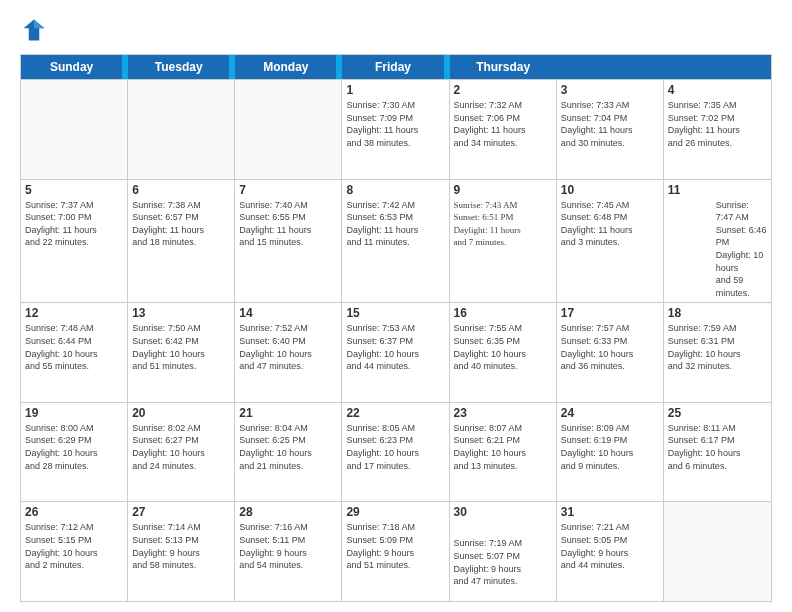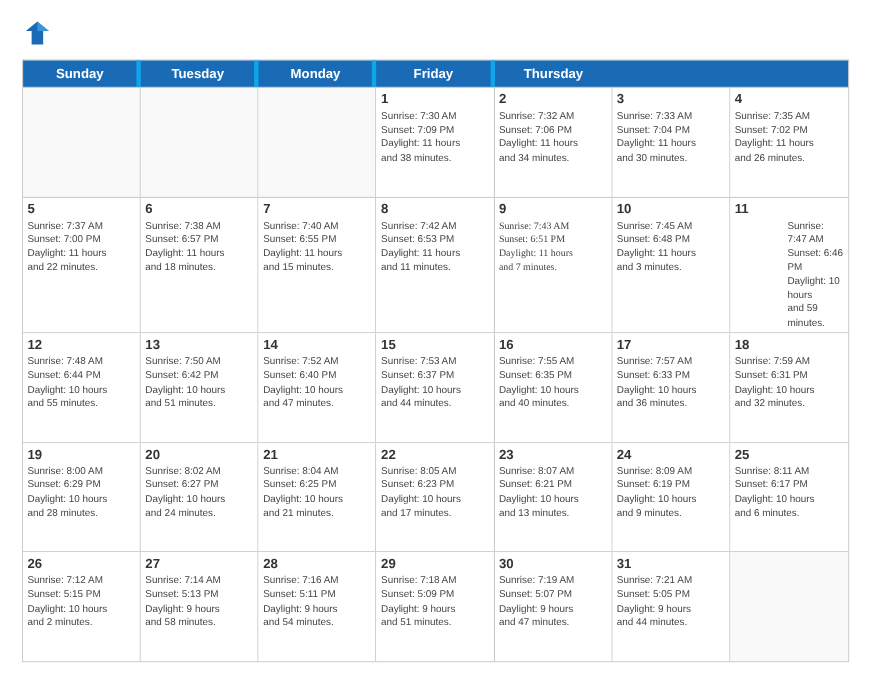--- a/index.html
+++ b/index.html
@@ -55,21 +55,21 @@
       display: grid;
       grid-template-columns: repeat(7, 1fr);
       background: #1a6bb5;
     }
     .cal-header-cell {
       color: #fff;
       font-size: 12px;
       font-weight: bold;
       padding: 5px 4px;
       text-align: center;
-      border-right: 4px solid #0ea5e9;
+      border-right: 6px solid #0ea5e9;
     }
     .cal-header-cell:last-child { border-right: none; }
     .cal-body {
       flex: 1;
       display: flex;
       flex-direction: column;
     }
     .cal-row {
       display: grid;
       grid-template-columns: repeat(7, 1fr);
@@ -339,21 +339,21 @@
           </div>
           <div class="cal-cell">
             <div class="day-num">29</div>
             <div class="day-info" style="white-space: pre-line;">Sunrise: 7:18 AM
 Sunset: 5:09 PM
 Daylight: 9 hours
 and 51 minutes.</div>
           </div>
           <div class="cal-cell">
             <div class="day-num">30</div>
-            <div class="day-info" style="white-space: pre-line;">Sunrise: 7:19 AM
+            <div class="day-info" style="white-space: pre-line; margin-top: 16px;">Sunrise: 7:19 AM
 Sunset: 5:07 PM
 Daylight: 9 hours
 and 47 minutes.</div>
           </div>
           <div class="cal-cell">
             <div class="day-num">31</div>
             <div class="day-info" style="white-space: pre-line;">Sunrise: 7:21 AM
 Sunset: 5:05 PM
 Daylight: 9 hours
 and 44 minutes.</div>

